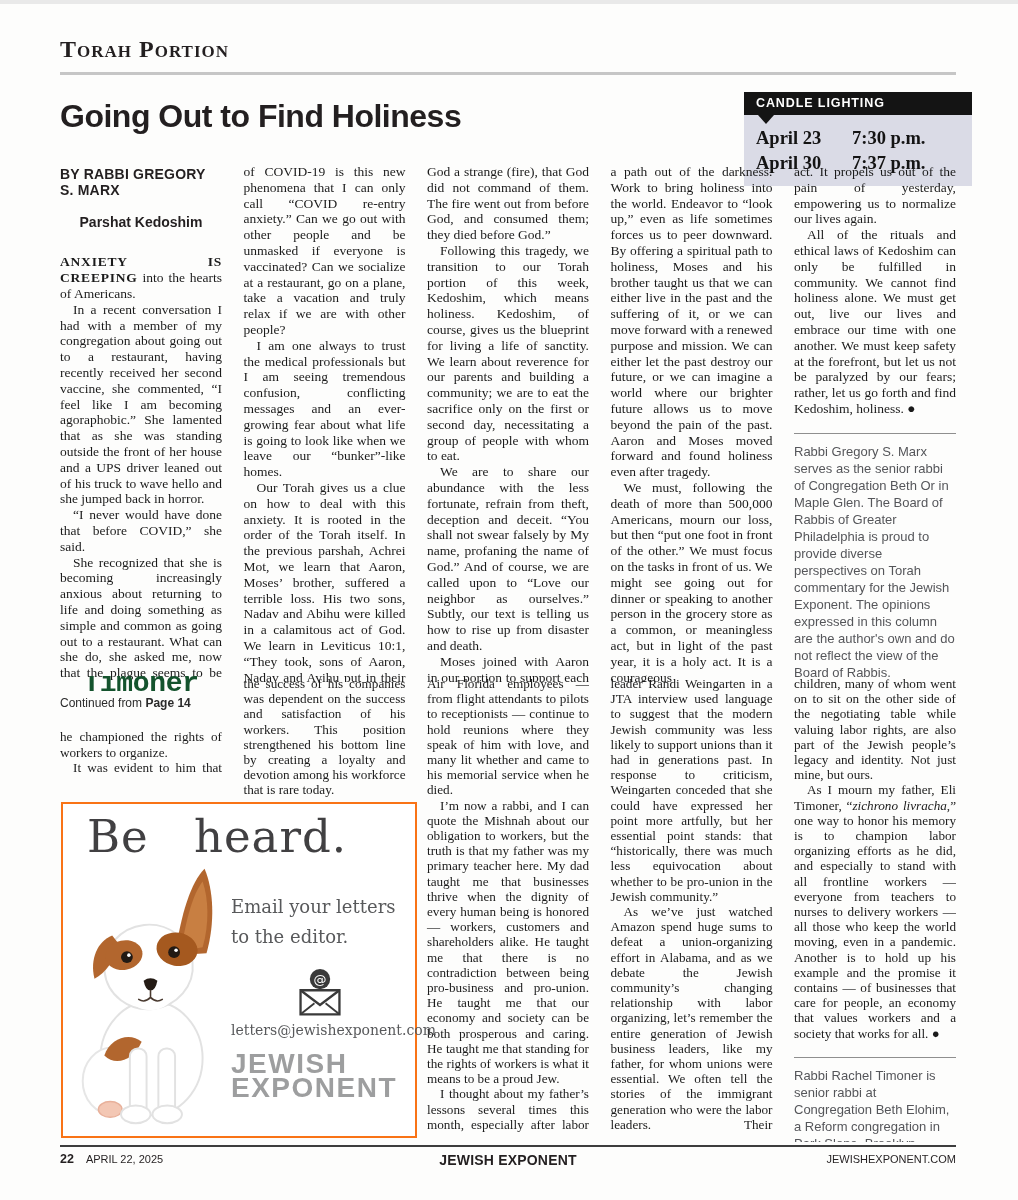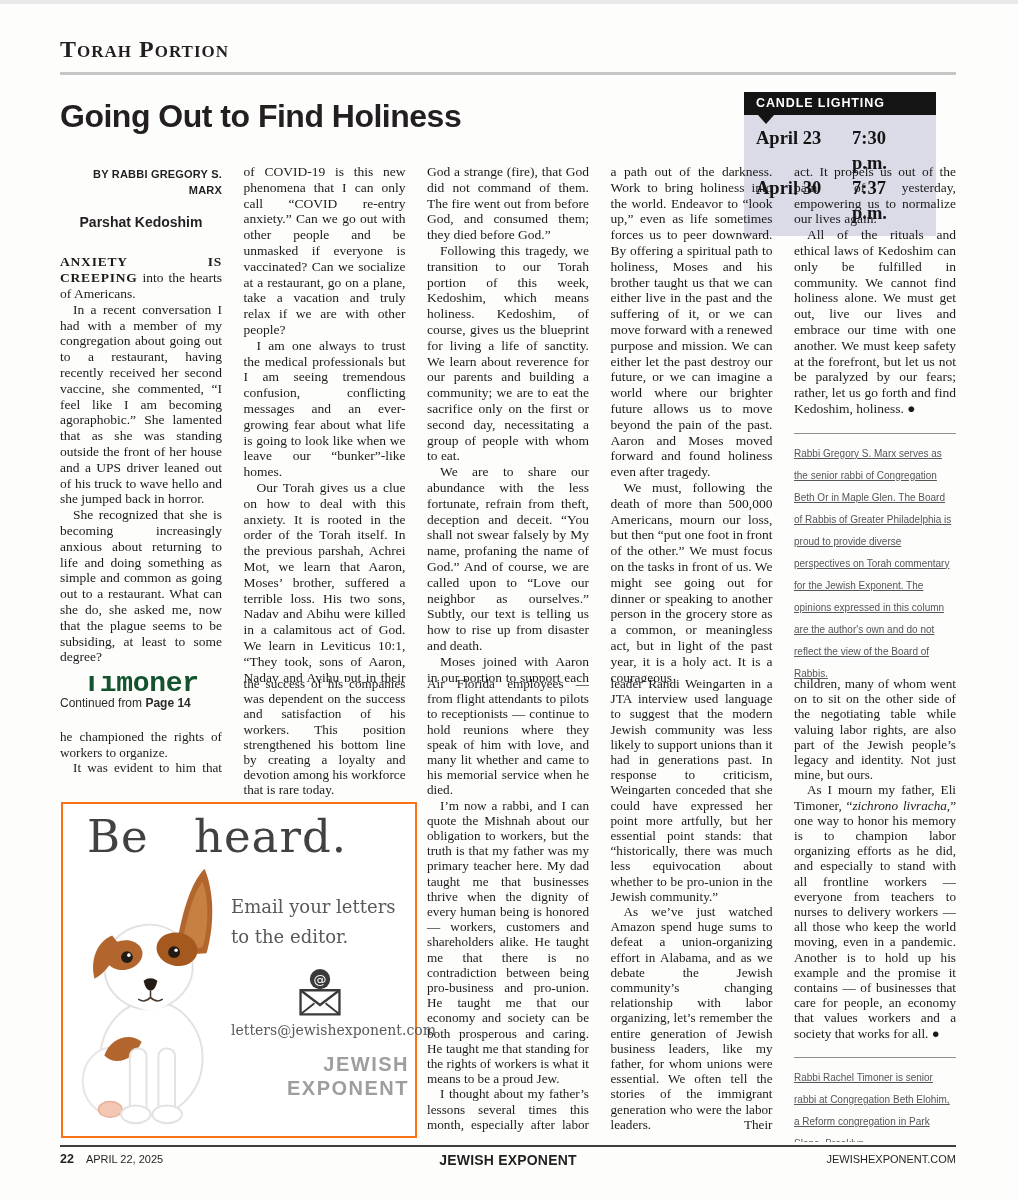--- a/index.html
+++ b/index.html
@@ -8,65 +8,65 @@
 
   
   .kicker{position:absolute;left:60px;top:32px;font-family:"Liberation Serif",serif;
           font-variant:small-caps;font-weight:700;font-size:24px;letter-spacing:1px;color:#231f20;}
   .kicker-rule{position:absolute;left:60px;top:68px;width:896px;height:3px;background:#c6c6c6;}
   .headline{position:absolute;left:60px;top:94px;width:670px;margin:0;
             font-family:"Liberation Sans",sans-serif;font-weight:700;font-size:32px;
             letter-spacing:-0.5px;color:#231f20;}
 
   
-  .candle{position:absolute;left:744px;top:88px;width:192px;}
+  .candle{position:absolute;left:744px;top:88px;width:228px;}
   .candle-head{background:#141414;color:#fff;font-family:"Liberation Sans",sans-serif;
                font-weight:700;font-size:12.5px;line-height:23px;padding-left:12px;letter-spacing:0.9px;}
   .candle-pointer{position:absolute;left:14px;top:23px;width:0;height:0;
                   border-left:8px solid transparent;border-right:8px solid transparent;border-top:9px solid #141414;}
   .candle-body{background:#dadbe6;padding:11px 12px 10px 12px;}
   .candle-row{display:grid;grid-template-columns:96px 1fr;font-weight:700;font-size:18.5px;line-height:25px;color:#141414;}
 
   
   .cols{position:absolute;left:60px;width:896px;display:grid;grid-template-columns:repeat(5,162px);column-gap:21.5px;}
   .cols1{top:160px;max-height:518px;overflow:hidden;}
   .cols2{top:672px;max-height:466px;overflow:hidden;}
   .col{font-size:13.5px;line-height:15.8px;text-align:justify;}
   .cols2 .col{font-size:13.2px;line-height:15.2px;}
   .para{margin:0;}
   .para.ind{text-indent:13px;}
   .para.cont{text-align-last:justify;}
-  .byline{font-family:"Liberation Sans",sans-serif;font-weight:700;font-size:11px;letter-spacing:0.2px;
-          color:#231f20;margin:3px 0 16px;text-align:right;}
+  .byline{font-family:"Liberation Sans",sans-serif;font-weight:700;font-size:14px;letter-spacing:0.2px;
+          color:#231f20;margin:3px 0 16px;text-align:left;}
   .parshat{font-family:"Liberation Sans",sans-serif;font-weight:700;font-size:14px;color:#231f20;
            text-align:center;margin:0 0 24px;}
   .lead-bold{font-weight:700;letter-spacing:0.8px;}
 
   .bio-rule{border:none;border-top:1px solid #8f8f8f;margin:16px 0 9px;}
-  .bio{font-family:"Liberation Sans",sans-serif;font-size:10px;line-height:22px;color:#55565a;
-       text-align:left;margin:0;text-decoration:underline;}
+  .bio{font-family:"Liberation Sans",sans-serif;font-size:13px;line-height:17px;color:#55565a;
+       text-align:left;margin:0;}
   .logo{display:flex;align-items:center;gap:5px;margin-top:12px;}
   .logo-text1{font-family:"Liberation Sans",sans-serif;font-weight:400;font-size:14.5px;letter-spacing:0.2px;}
   .logo-text2{font-family:"Liberation Sans",sans-serif;font-size:10.5px;letter-spacing:0.2px;}
 
   .headline2{font-family:Liberation Mono, monospace;font-weight:700;font-size:28px;letter-spacing:-0.3px;
              color:#14532d;margin:0 0 5px;text-align:center;}
   .continued{font-family:"Liberation Sans",sans-serif;font-size:12px;color:#2b2b2b;margin:0 0 18px;text-align:left;}
 
   
   .ad{position:absolute;left:61px;top:798px;width:352px;height:332px;background:#fff;border:2px solid #f97316;z-index:3;}
   .ad-head{position:absolute;left:24px;top:6px;font-family:"DejaVu Serif",serif;font-size:45px;color:#414042;
            word-spacing:30px;letter-spacing:1px;}
   .puppy{position:absolute;left:2px;top:52px;}
   .ad-right{position:absolute;left:168px;top:88px;width:178px;}
   .ad-sub{font-family:"DejaVu Serif",serif;font-size:18px;line-height:30px;color:#58595b;margin:0;text-align:left;}
   .ad-env{display:block;margin:16px auto 4px;}
   .ad-email{font-family:"DejaVu Serif",serif;font-size:14px;color:#58595b;text-align:right;margin:2px 0 14px;}
-  .ad-brand{font-family:"Liberation Sans",sans-serif;font-weight:700;font-size:20px;line-height:24px;
-            color:#9d9e9f;text-align:right;letter-spacing:1.5px;}
+  .ad-brand{font-family:"Liberation Sans",sans-serif;font-weight:700;font-size:28px;line-height:24px;
+            color:#9d9e9f;text-align:left;letter-spacing:1.5px;}
 
   
   .footer-rule{position:absolute;left:60px;top:1141px;width:896px;height:2px;background:#3d3d3d;}
   .footer{position:absolute;left:60px;top:1148px;width:896px;font-family:"Liberation Sans",sans-serif;color:#231f20;}
   .footer-left{position:absolute;left:0;top:0;font-size:11px;}
   .footer-left b{font-size:12.5px;margin-right:12px;}
   .footer-center{position:absolute;left:0;right:0;top:0;text-align:center;font-weight:700;font-size:14px;letter-spacing:0.2px;}
   .footer-right{position:absolute;right:0;top:1px;font-size:11px;}
 </style>
 </head>
@@ -93,20 +93,21 @@
     </div>
   </div>
 
   <div class="cols cols1">
     <div class="col">
       <div class="byline">BY RABBI GREGORY S. MARX</div>
       <div class="parshat">Parshat Kedoshim</div>
       <p class="para"><b class="lead-bold">ANXIETY IS CREEPING</b><span> into the hearts of Americans.</span></p>
       <div>
           <p class="para ind">In a recent conversation I had with a member of my congregation about going out to a restaurant, having recently received her second vaccine, she commented, “I feel like I am becoming agoraphobic.” She lamented that as she was standing outside the front of her house and a UPS driver leaned out of his truck to wave hello and she jumped back in horror.</p>
+          <p class="para ind">“I never would have done that before COVID,” she said.</p>
           <p class="para ind">She recognized that she is becoming increasingly anxious about returning to life and doing something as simple and common as going out to a restaurant. What can she do, she asked me, now that the plague seems to be subsiding, at least to some degree?</p>
         </div>
     </div>
     <div class="col">
       <div>
           <p class="para">of COVID-19 is this new phenomena that I can only call “COVID re-entry anxiety.” Can we go out with other people and be unmasked if everyone is vaccinated? Can we socialize at a restaurant, go on a plane, take a vacation and truly relax if we are with other people?</p>
           <p class="para ind">I am one always to trust the medical professionals but I am seeing tremendous confusion, conflicting messages and an ever-growing fear about what life is going to look like when we leave our “bunker”-like homes.</p>
           <p class="para ind cont">Our Torah gives us a clue on how to deal with this anxiety. It is rooted in the order of the Torah itself. In the previous parshah, Achrei Mot, we learn that Aaron, Moses’ brother, suffered a terrible loss. His two sons, Nadav and Abihu were killed in a calamitous act of God. We learn in Leviticus 10:1, “They took, sons of Aaron, Nadav and Avihu put in their fire pans a fire; they placed on it incense; they brought before</p>
         </div>
     </div>

